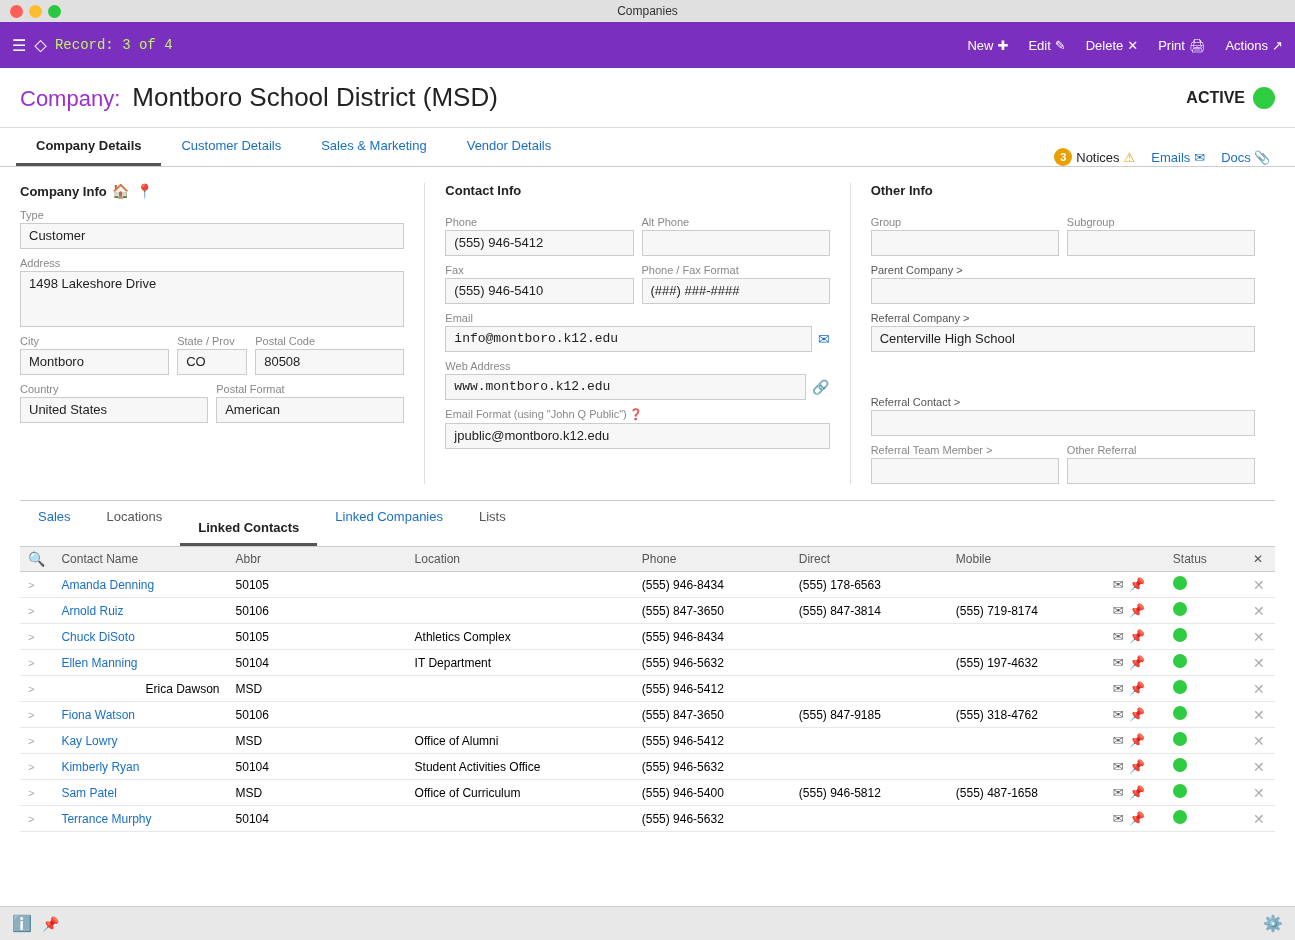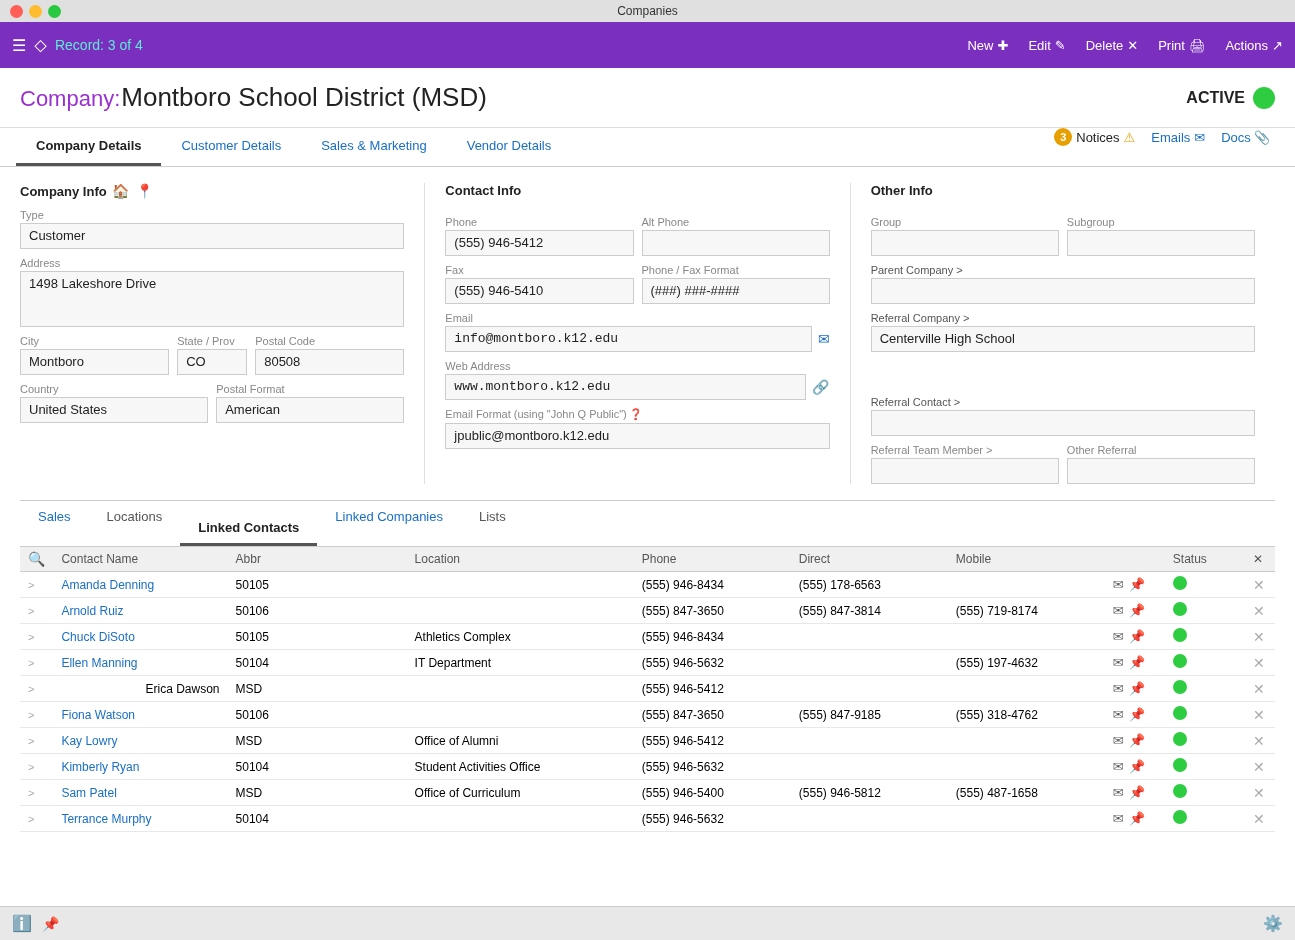--- a/index.html
+++ b/index.html
@@ -10,34 +10,34 @@
     .titlebar-buttons { position: absolute; left: 10px; display: flex; gap: 6px; align-items: center; }
     .tb-btn { width: 13px; height: 13px; border-radius: 50%; display: inline-block; }
     .tb-close { background: #ff5f57; }
     .tb-min { background: #febc2e; }
     .tb-max { background: #28c840; }
 
     
     .toolbar { background: #7b2fbe; height: 46px; display: flex; align-items: center; padding: 0 12px; color: white; }
     .toolbar-left { display: flex; align-items: center; gap: 8px; flex: 1; }
     .toolbar-icon { color: white; font-size: 16px; cursor: pointer; }
-    .record-nav { display: flex; align-items: center; gap: 4px; color: #5eead4; font-size: 14px; }
+    .record-nav { display: flex; align-items: center; gap: 4px; color: #bef264; font-size: 14px; font-family: Liberation Mono, monospace; }
     .toolbar-right { display: flex; align-items: center; gap: 20px; }
     .toolbar-btn { color: white; font-size: 13px; cursor: pointer; display: flex; align-items: center; gap: 4px; }
 
     
     .company-header { background: white; padding: 14px 20px; display: flex; align-items: center; justify-content: space-between; border-bottom: 1px solid #ddd; }
-    .company-title { display: flex; align-items: baseline; gap: 1px; }
+    .company-title { display: flex; align-items: baseline; gap: 12px; }
     .company-label { color: #9b30d0; font-size: 22px; font-weight: normal; }
     .company-name { font-size: 26px; font-weight: 500; color: #222; }
     .active-badge { display: flex; align-items: center; gap: 8px; font-size: 16px; font-weight: 600; color: #222; }
     .active-dot { width: 22px; height: 22px; border-radius: 50%; background: #2ecc40; display: inline-block; }
 
     
-    .tabs-bar { background: white; border-bottom: 1px solid #ccc; display: flex; align-items: flex-start; padding: 0 16px; }
+    .tabs-bar { background: white; border-bottom: 1px solid #ccc; display: flex; align-items: flex-end; padding: 0 16px; }
     .main-tabs { display: flex; flex: 1; }
     .tab { padding: 10px 20px; cursor: pointer; font-size: 13px; border-bottom: 3px solid transparent; color: #555; }
     .tab.active { border-bottom: 3px solid #555; font-weight: 600; color: #222; background: white; }
     .tab.blue { color: #1a6fc4; }
     .tab-actions { display: flex; align-items: center; gap: 16px; margin-left: auto; padding-right: 8px; }
     .tab-action-item { display: flex; align-items: center; gap: 4px; color: #555; font-size: 13px; cursor: pointer; }
     .tab-action-item.notices { color: #222; }
     .tab-action-item.emails { color: #1a6fc4; }
     .tab-action-item.docs { color: #1a6fc4; }
     .notice-badge { background: #e8a000; color: white; border-radius: 50%; width: 18px; height: 18px; font-size: 11px; display: inline-flex; align-items: center; justify-content: center; font-weight: bold; }

